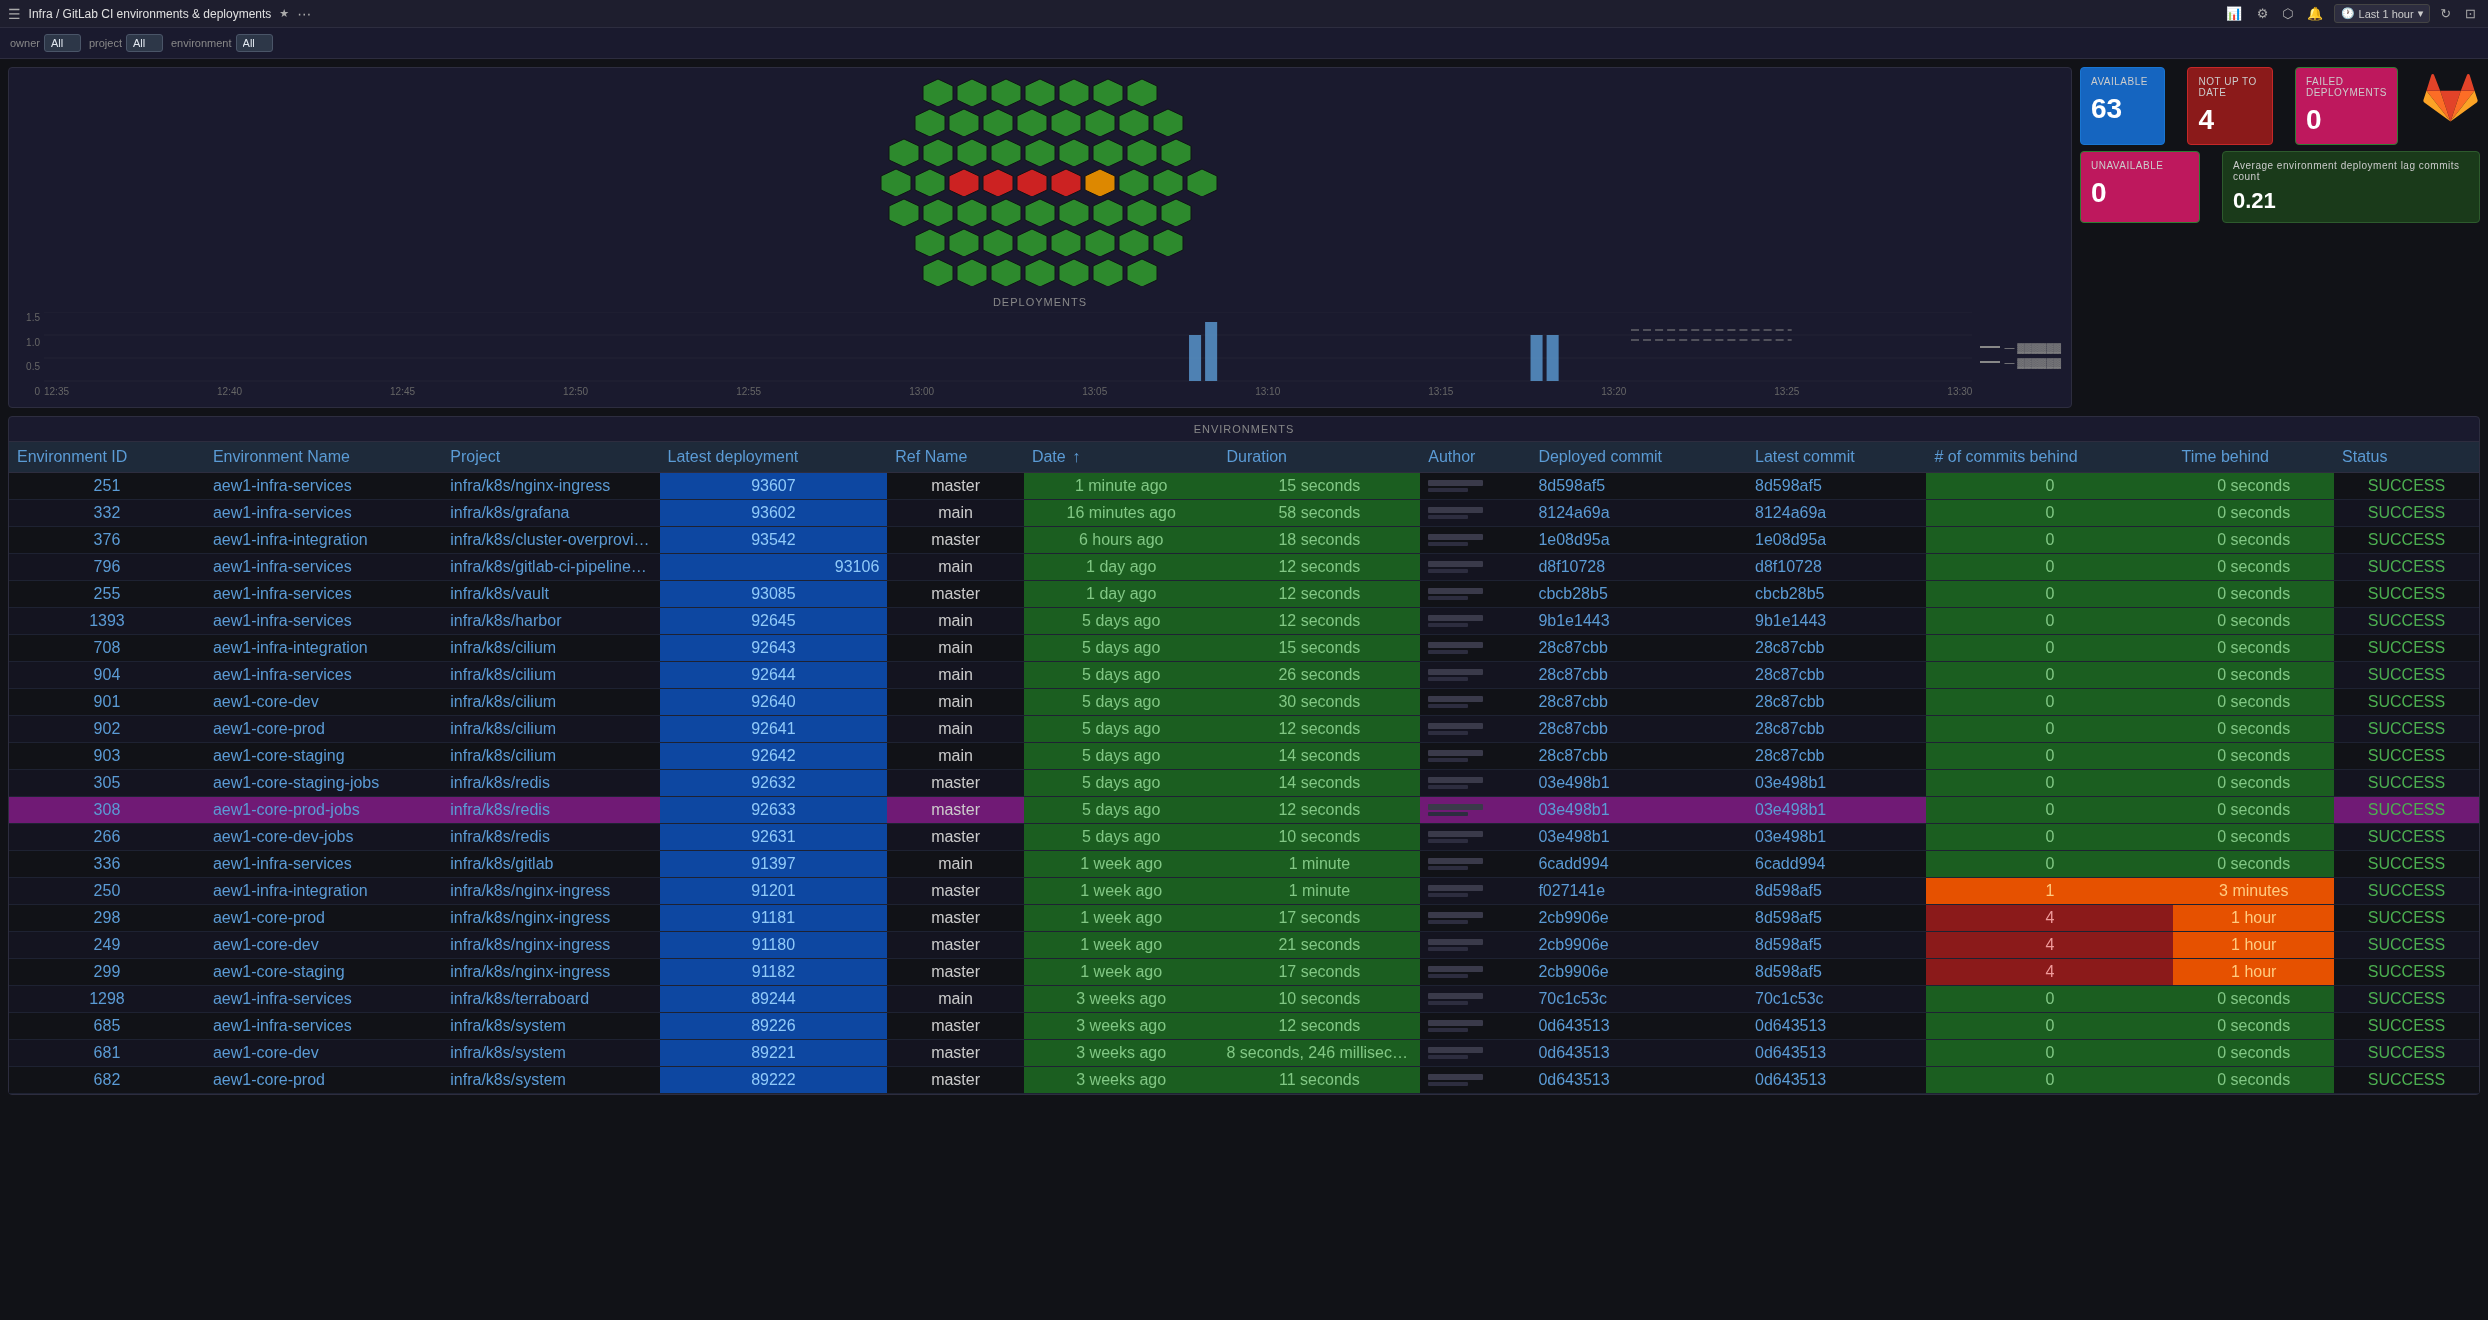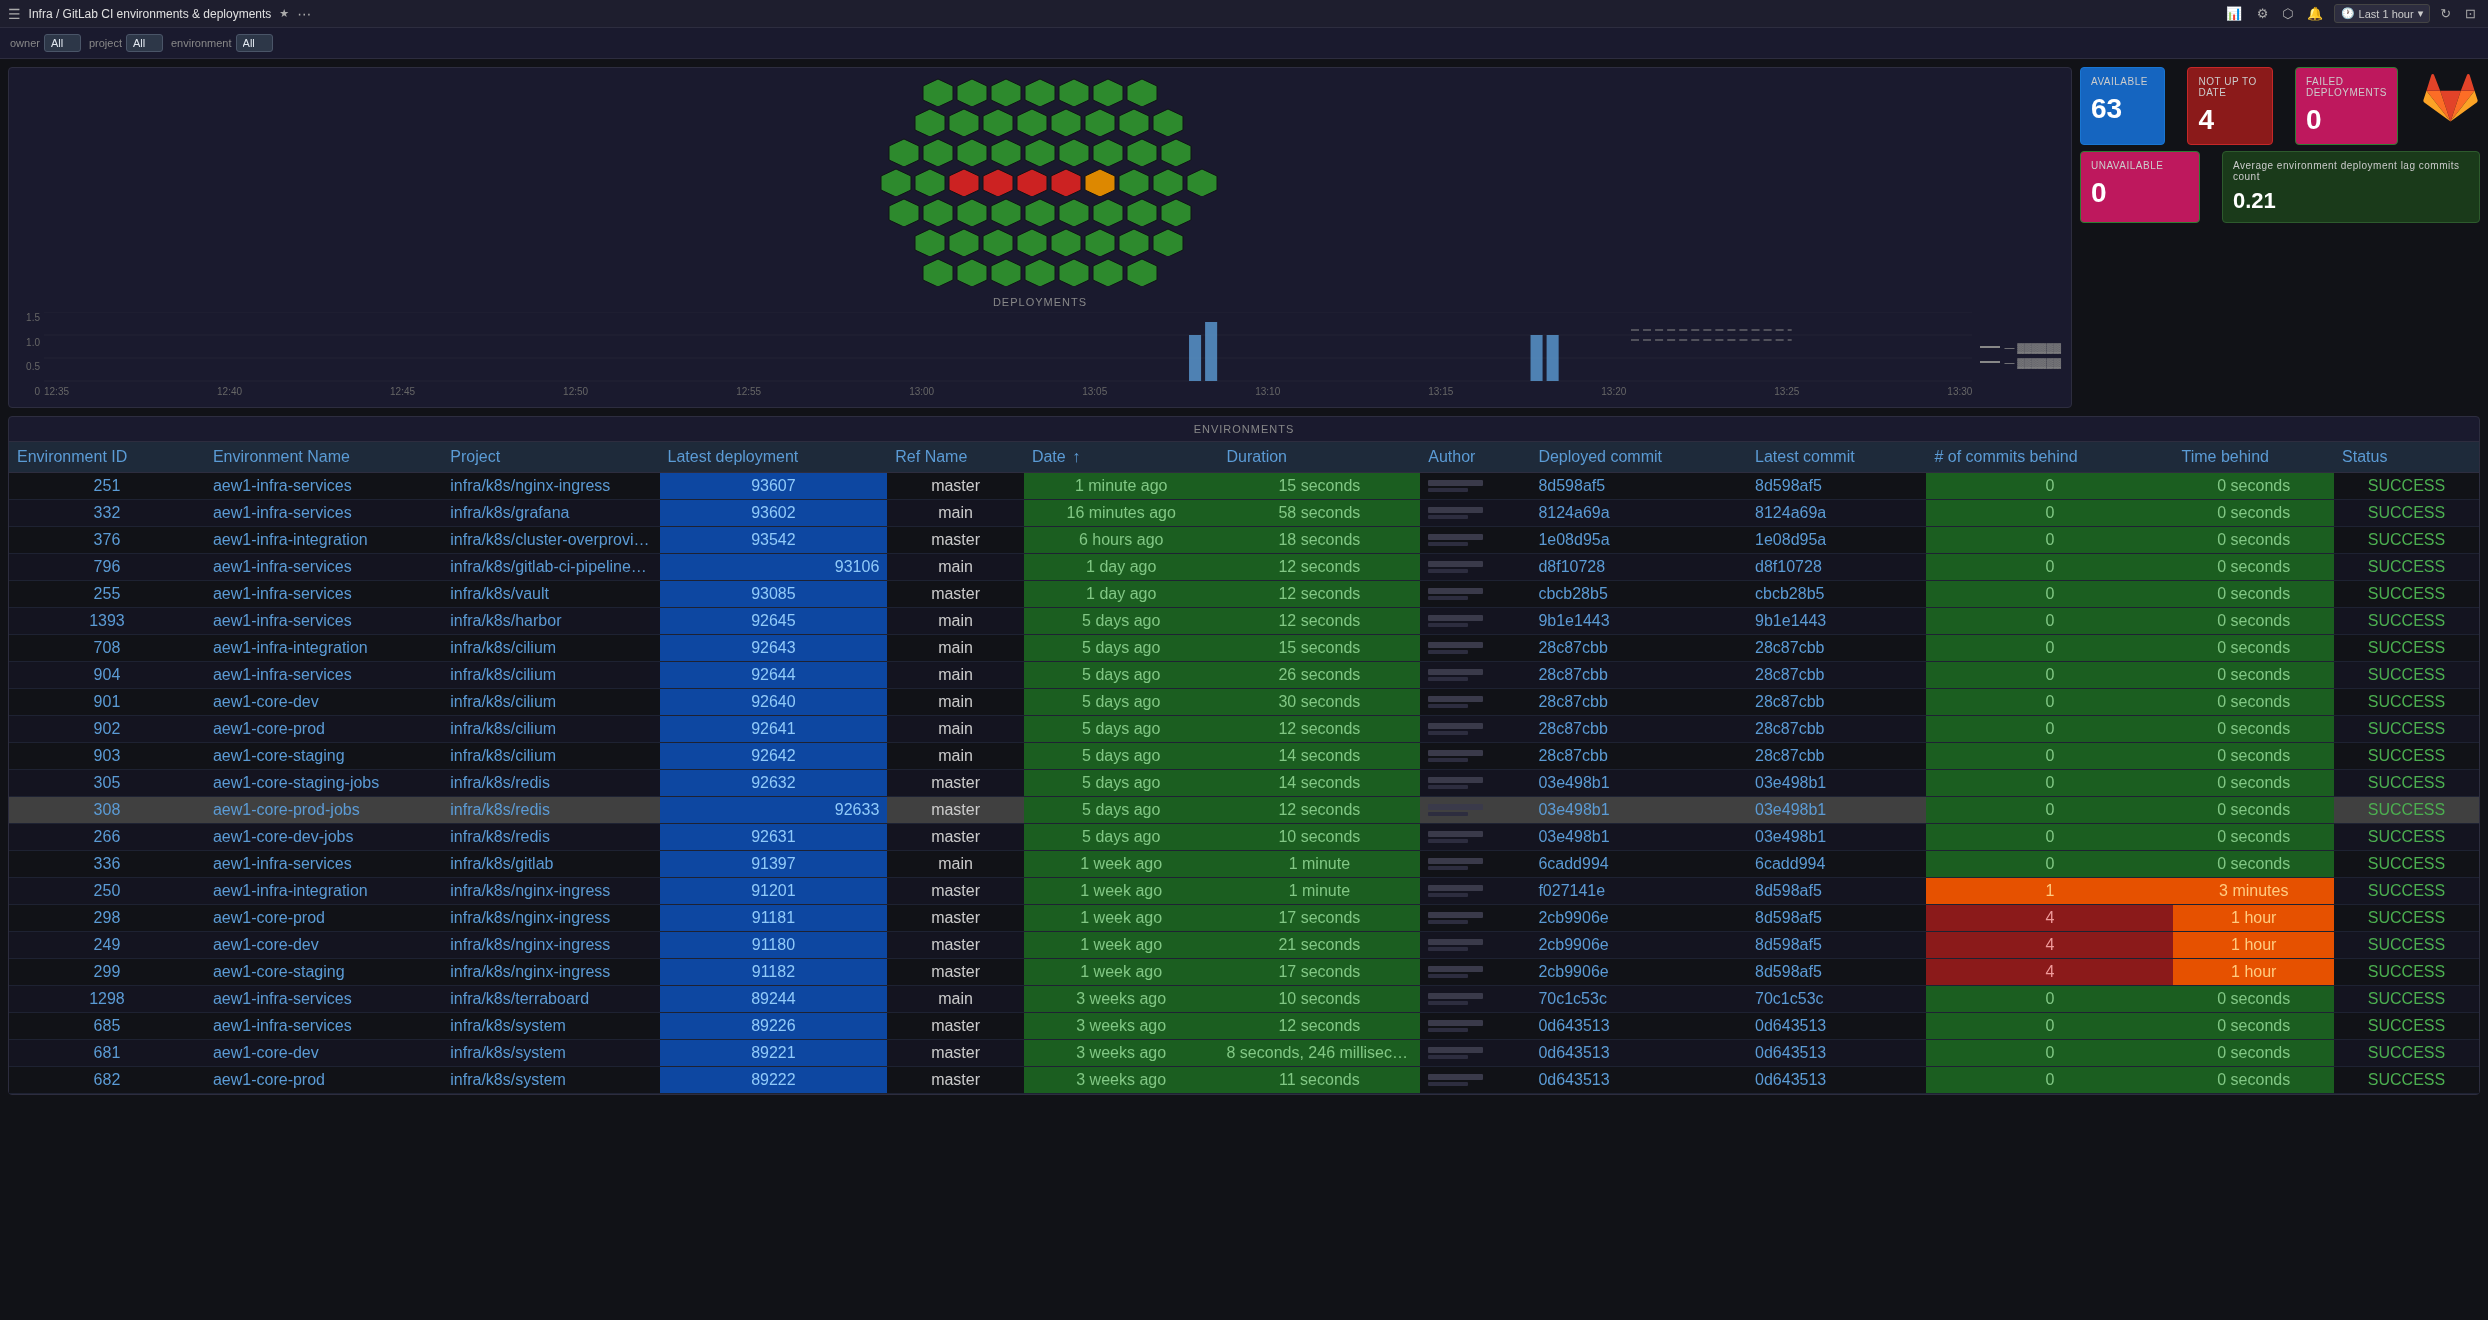--- a/index.html
+++ b/index.html
@@ -825,25 +825,25 @@
         <div style="height:6px;background:#3a3a4a;border-radius:1px;width:55px;"></div>
         <div style="height:4px;background:#2d2d3f;border-radius:1px;width:40px;"></div>
       </div>
     </td>
     <td style="color:#5b9bd5;">03e498b1</td>
     <td style="color:#5b9bd5;">03e498b1</td>
     <td class="cell-green-bg">0</td>
     <td class="cell-green-bg">0 seconds</td>
     <td class="cell-success">SUCCESS</td>
   </tr>
-            <tr style="background: #404040;">
+            <tr style="background: #701a75;">
     <td class="cell-center" style="color:#5b9bd5;">308</td>
     <td style="color:#5b9bd5;max-width:120px;">aew1-core-prod-jobs</td>
     <td style="color:#5b9bd5;max-width:140px;overflow:hidden;text-overflow:ellipsis;">infra/k8s/redis</td>
-    <td class="cell-blue-bg" style="text-align:right;">92633</td>
+    <td class="cell-blue-bg" style="text-align:center;">92633</td>
     <td class="cell-center" style="color:#ccc;">master</td>
     <td class="cell-green-bg">5 days ago</td>
     <td class="cell-green-bg" style="max-width:130px;overflow:hidden;text-overflow:ellipsis;">12 seconds</td>
     <td class="cell-center">
       <div style="display:flex;flex-direction:column;gap:2px;">
         <div style="height:6px;background:#3a3a4a;border-radius:1px;width:55px;"></div>
         <div style="height:4px;background:#2d2d3f;border-radius:1px;width:40px;"></div>
       </div>
     </td>
     <td style="color:#5b9bd5;">03e498b1</td>

